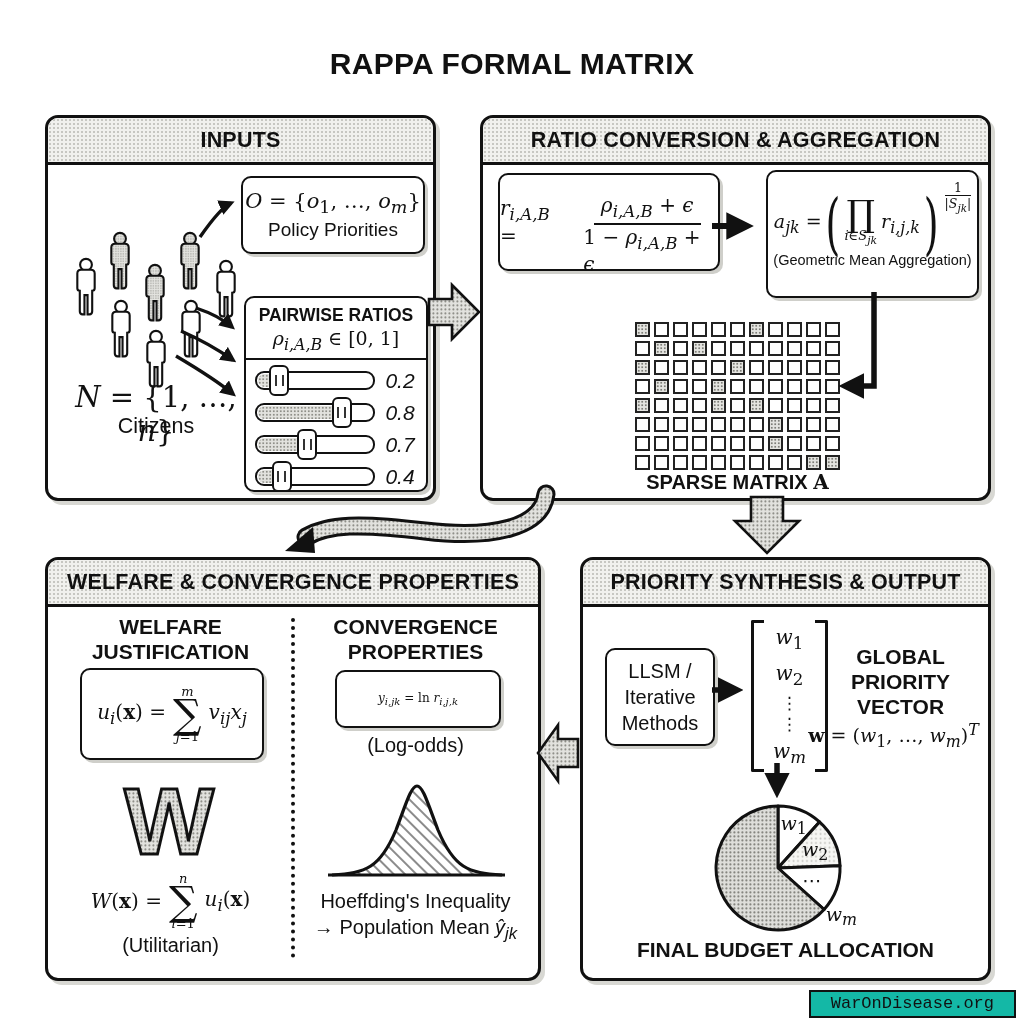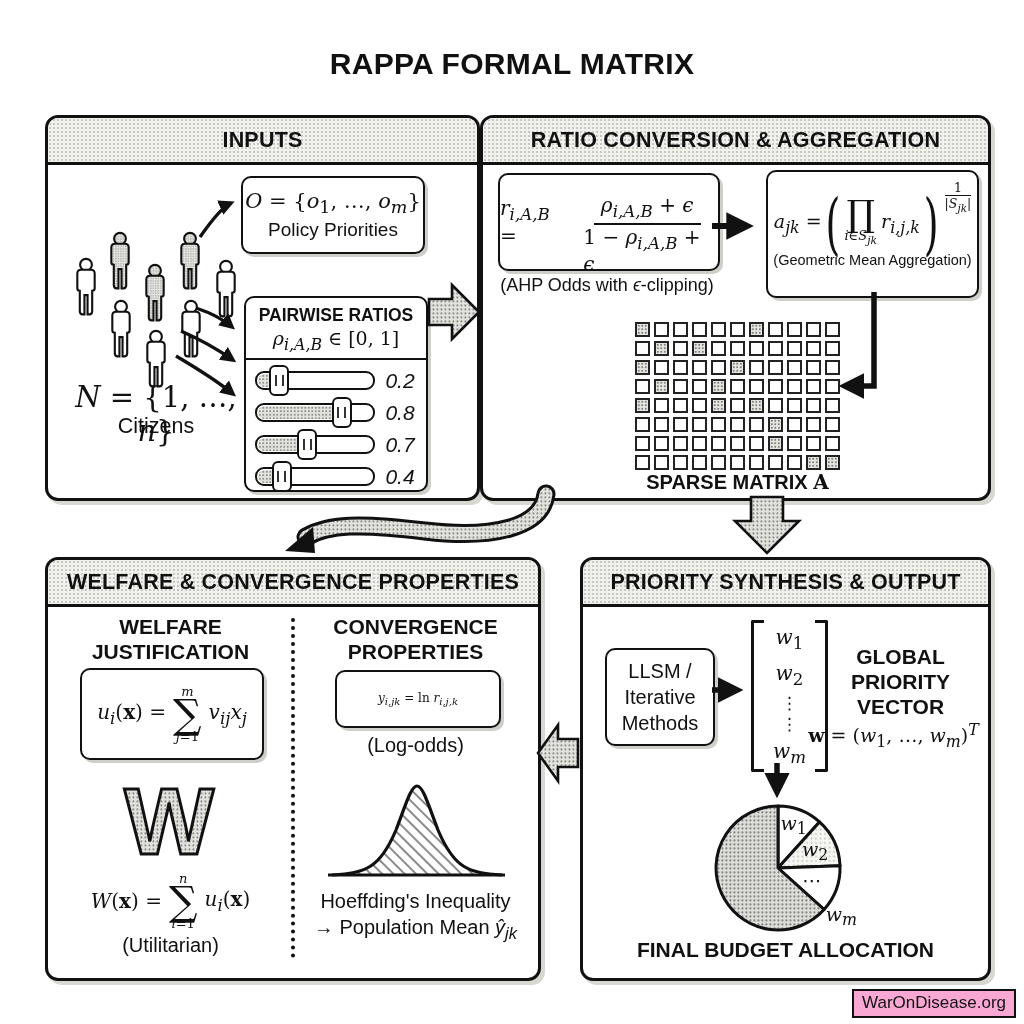--- a/index.html
+++ b/index.html
@@ -27,22 +27,22 @@
   .opstack{display:inline-flex;flex-direction:column;align-items:center;line-height:1;}
   .opstack .lim{font-size:13px;line-height:1;}
   .bigop{font-size:40px;line-height:.8;font-style:normal;}
   .tallp{font-size:38px;transform:scaleY(1.75);display:inline-block;font-family:"DejaVu Serif";font-weight:300;}
   .expfrac{display:inline-flex;flex-direction:column;align-items:center;font-size:12.5px;line-height:1.05;transform:translateY(-26px);margin-left:2px;}
   .expfrac .ebar{width:100%;border-top:1.5px solid #111;margin:1px 0;}
   .caption{font-size:18px;text-align:center;}
   .serifb{font-family:"DejaVu Serif",serif;font-weight:bold;}
   
   #main-title{position:absolute;top:47px;left:0;width:100%;text-align:center;font-size:30px;font-weight:bold;letter-spacing:.3px;}
-  #watermark{position:absolute;right:8px;bottom:6px;border:2px solid #111;background:#f9a8d4;padding:2px 8px 3px;
-             font-family:Liberation Sans, sans-serif;font-size:17px;}
+  #watermark{position:absolute;right:8px;bottom:6px;border:2px solid #111;background:#14b8a6;padding:2px 20px 3px;
+             font-family:Liberation Mono, monospace;font-size:17px;}
   
   .srow{display:flex;align-items:center;gap:10px;margin:8px 4px 8px 2px;font-style:italic;}
   .track{position:relative;width:116px;height:15px;border:2.5px solid #111;border-radius:9px;background:#fff;flex:0 0 auto;}
   .tfill{position:absolute;left:1px;top:1px;bottom:1px;border-radius:7px 0 0 7px;}
   .thandle{position:absolute;top:-8px;width:16px;height:27px;border:2.5px solid #111;border-radius:6px;background:#fff;
            display:flex;align-items:center;justify-content:center;}
   .grip{width:5px;height:11px;border-left:2px solid #333;border-right:2px solid #333;}
   .sval{font-size:21px;}
   
   #matrix-grid{position:absolute;display:grid;grid-gap:4px;}
@@ -62,21 +62,21 @@
   
   .ctext{position:absolute;text-align:center;}
   .divider{position:absolute;border-left:4px dotted #111;}
   svg{display:block;}
 </style>
 </head>
 <body>
 
 <div id="main-title">RAPPA FORMAL MATRIX</div>
 
-<section class="panel" id="inputs-panel" style="left:45px;top:115px;width:385px;height:380px;padding-left:44px;">
+<section class="panel" id="inputs-panel" style="left:45px;top:115px;width:385px;height:380px;">
   <div class="phead tex">INPUTS</div>
 
   <svg style="position:absolute;left:10px;top:58px;" width="195" height="215" viewBox="0 0 195 215">
     <defs>
       <pattern id="dotsB" width="4" height="4" patternUnits="userSpaceOnUse">
         <rect width="4" height="4" fill="#e4e4e0"></rect>
           <circle cx="1.4" cy="1.4" r="1.05" fill="#8f8f89"></circle>
       </pattern>
       <g id="prs" stroke="#111" stroke-width="3.4">
         <circle cx="0" cy="-31" r="9.5"></circle>
@@ -151,21 +151,20 @@
 
   <div class="subbox" style="left:15px;top:55px;width:218px;height:94px;">
     <span class="mrow" style="font-size:20px;">
       <span><i>r<sub>i,A,B</sub></i> =</span>
       <span class="frac">
         <span class="num"><i>ρ<sub>i,A,B</sub></i> + <i>ϵ</i></span>
         <span class="den">1 − <i>ρ<sub>i,A,B</sub></i> + <i>ϵ</i></span>
       </span>
     </span>
   </div>
-  <div class="ctext caption" style="left:0px;top:157px;width:248px;">(AHP Odds with <i>ϵ</i>-clipping)</div>
 
   <div class="subbox" style="left:283px;top:52px;width:209px;height:124px;">
     <span class="mrow" style="font-size:19px;gap:4px;">
       <span><i>a<sub>jk</sub></i> =</span>
       <span class="tallp">(</span>
       <span class="opstack">
         <span class="bigop" style="font-size:36px;">∏</span>
         <span class="lim"><i>i</i>∈<i>S<sub>jk</sub></i></span>
       </span>
       <span><i>r<sub>i,j,k</sub></i></span>

